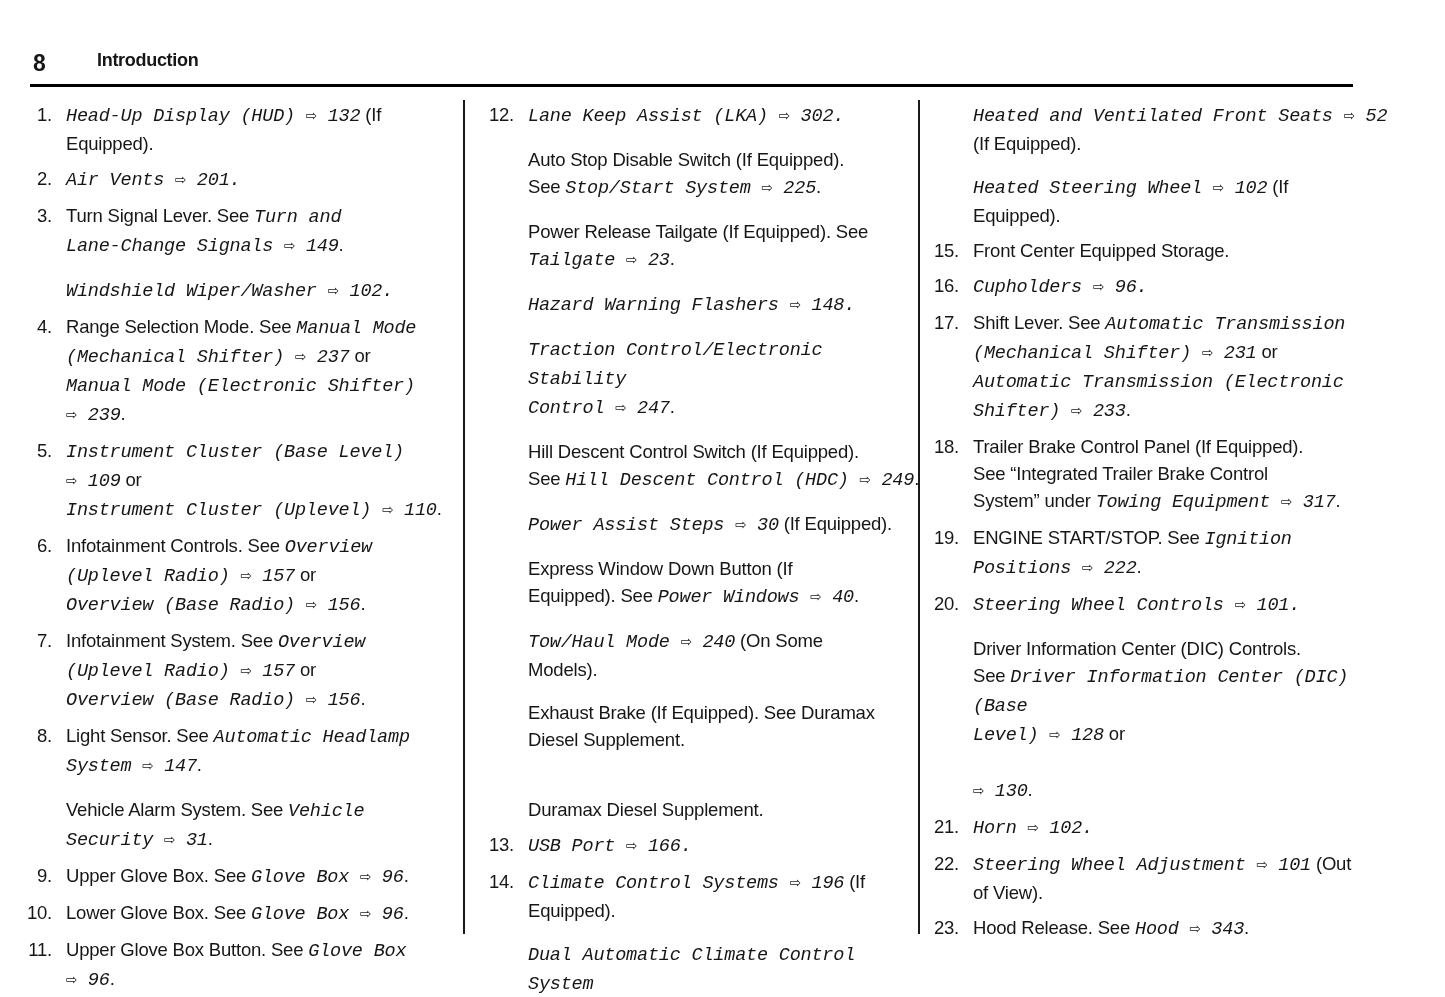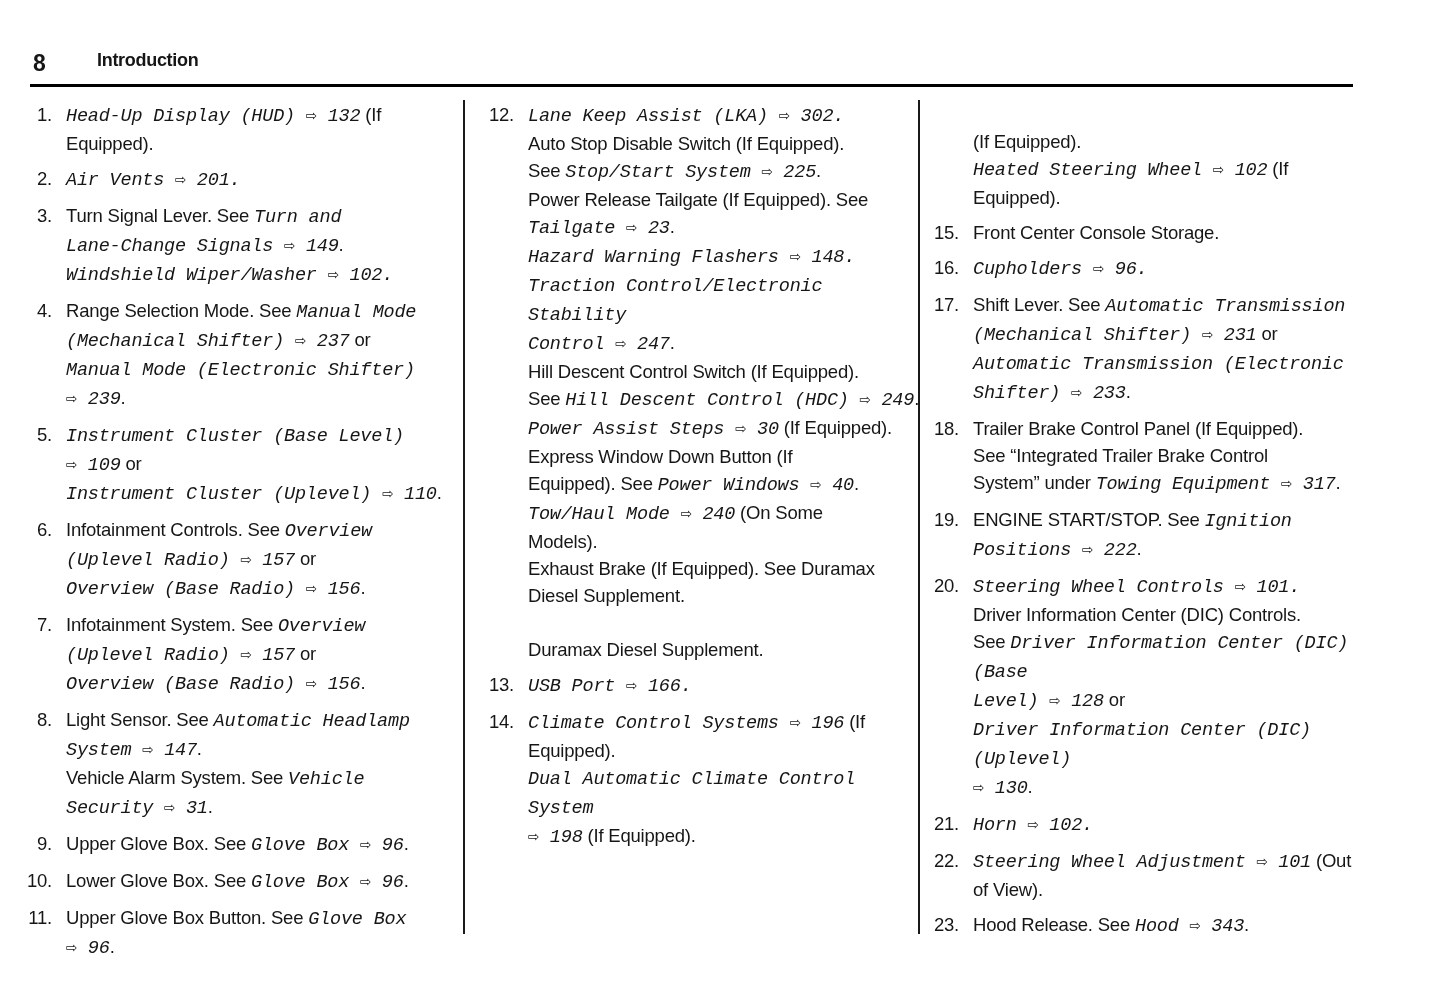--- a/index.html
+++ b/index.html
@@ -33,21 +33,21 @@
     position: absolute; top: 101px;
     font-size: 18.5px; line-height: 27px; letter-spacing: -0.2px;
   }
   .colpos0 { left: 22px;  width: 430px; }
   .colpos1 { left: 484px; width: 444px; }
   .colpos2 { left: 929px; width: 460px; }
   .item { display: flex; margin: 0 0 8px 0; }
   .num  { width: 30px; text-align: right; flex: none; }
   .body { flex: 1; margin-left: 14px; }
   .body p { margin: 0; }
-  .body p + p { margin-top: 0; }
+  .body p + p { margin-top: 16px; }
   .it { font-style: italic; font-family: Liberation Mono, monospace; }
 </style>
 </head>
 <body>
 
 <div class="page">
   <span class="pgnum">8</span>
   <span class="title">Introduction</span>
   <div class="rule"></div>
 
@@ -152,28 +152,28 @@
             <p><span class="it">Climate Control Systems ⇨&nbsp;196</span><span> (If</span><br><span>Equipped).</span></p>
             <p><span class="it">Dual Automatic Climate Control System</span><br><span class="it">⇨&nbsp;198</span><span> (If Equipped).</span></p>
           </div>
         </div>
       </div>
     <div class="sep sep2"></div>
     <div class="col colpos2">
         <div class="item">
           <div class="num"></div>
           <div class="body">
-            <p><br><span>(If Equipped).</span></p>
+            <p><span class="it">Heated and Ventilated Front Seats ⇨&nbsp;52</span><br><span>(If Equipped).</span></p>
             <p><span class="it">Heated Steering Wheel ⇨&nbsp;102</span><span> (If</span><br><span>Equipped).</span></p>
           </div>
         </div>
         <div class="item">
           <div class="num">15.</div>
           <div class="body">
-            <p><span>Front Center Console Storage.</span></p>
+            <p><span>Front Center Equipped Storage.</span></p>
           </div>
         </div>
         <div class="item">
           <div class="num">16.</div>
           <div class="body">
             <p><span class="it">Cupholders ⇨&nbsp;96.</span></p>
           </div>
         </div>
         <div class="item">
           <div class="num">17.</div>
@@ -190,21 +190,21 @@
         <div class="item">
           <div class="num">19.</div>
           <div class="body">
             <p><span>ENGINE START/STOP. See </span><span class="it">Ignition</span><br><span class="it">Positions ⇨&nbsp;222</span><span>.</span></p>
           </div>
         </div>
         <div class="item">
           <div class="num">20.</div>
           <div class="body">
             <p><span class="it">Steering Wheel Controls ⇨&nbsp;101.</span></p>
-            <p><span>Driver Information Center (DIC) Controls.</span><br><span>See </span><span class="it">Driver Information Center (DIC) (Base</span><br><span class="it">Level) ⇨&nbsp;128</span><span> or</span><br><span class="it">Driver Information Center (DIC) (Uplevel)</span><br><span class="it">⇨&nbsp;130</span><span>.</span></p>
+            <p><span>Driver Information Center (DIC) Controls.</span><br><span>See </span><span class="it">Driver Information Center (DIC) (Base</span><br><span class="it">Level) ⇨&nbsp;128</span><span> or</span><br><br><span class="it">⇨&nbsp;130</span><span>.</span></p>
           </div>
         </div>
         <div class="item">
           <div class="num">21.</div>
           <div class="body">
             <p><span class="it">Horn ⇨&nbsp;102.</span></p>
           </div>
         </div>
         <div class="item">
           <div class="num">22.</div>

